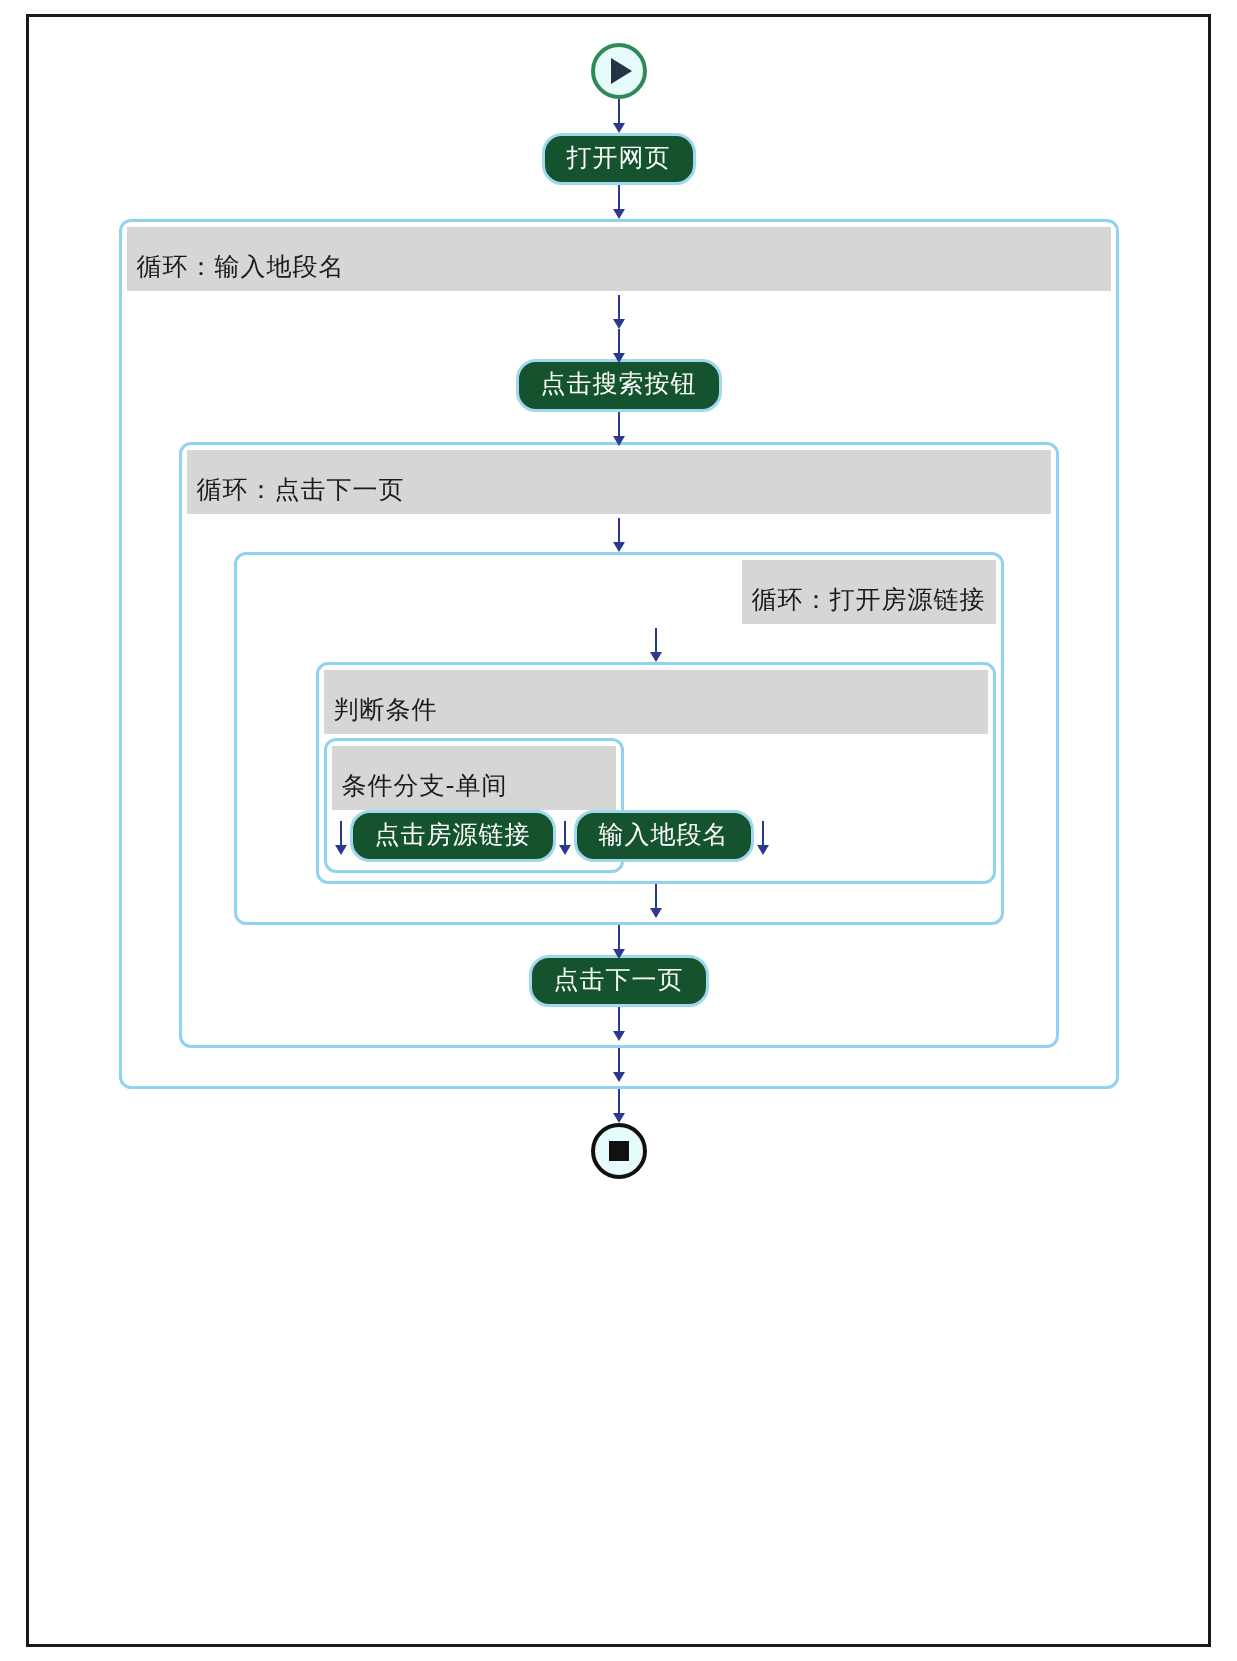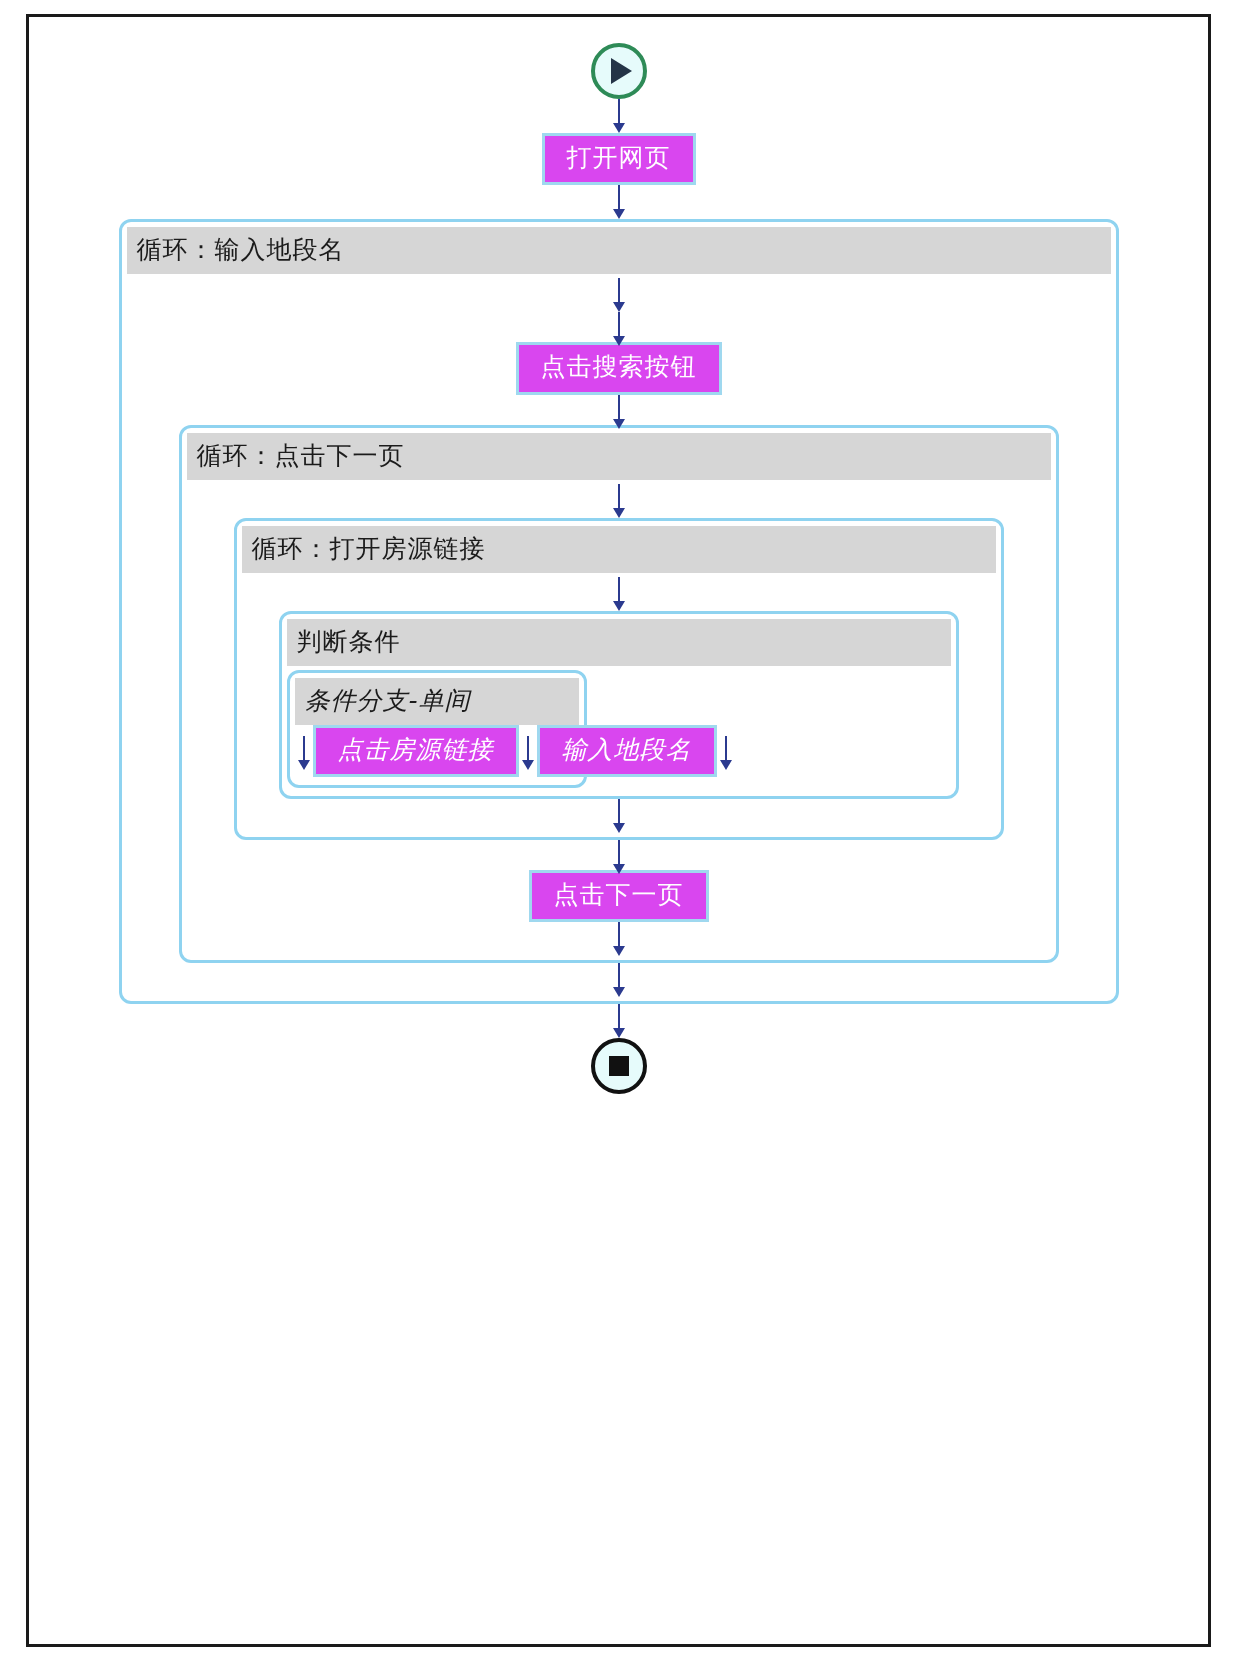--- a/index.html
+++ b/index.html
@@ -90,24 +90,24 @@
     top: 24px;
     width: 0; height: 0;
     border-left: 6px solid transparent;
     border-right: 6px solid transparent;
     border-top: 10px solid #2b3a8f;
   }
   .arrow.short { height: 30px; }
 
   
   .node {
-    background: #d946ef;
+    background: #14532d;
     color: #ffffff;
     border: 3px solid #9fd8ef;
-    border-radius: 0;
+    border-radius: 20px;
     padding: 9px 22px 11px 22px;
     font-size: 25px;
     line-height: 1.05;
     letter-spacing: 1px;
     white-space: nowrap;
     text-align: center;
     box-sizing: border-box;
     flex: 0 0 auto;
   }
 
@@ -121,43 +121,43 @@
     display: flex;
     flex-direction: column;
     align-items: stretch;
     flex: 0 0 auto;
   }
   .block-header {
     background: #d6d6d6;
     color: #1b1b1b;
     font-size: 25px;
     line-height: 1;
-    padding: 10px 10px 12px 10px;
+    padding: 27px 10px 12px 10px;
     letter-spacing: 1px;
     white-space: nowrap;
     box-sizing: border-box;
   }
   .block-body {
     display: flex;
     flex-direction: column;
     align-items: center;
     padding-top: 4px;
   }
   .block-body.row {
     flex-direction: row;
     align-items: flex-end;
     justify-content: flex-start;
   }
 
   
   .loop-outer   { width: 1000px; }
   .loop-mid     { width: 880px; }
-  .loop-inner   { width: 770px; }
+  .loop-inner   { width: 770px; align-items: flex-end; }
   .cond-block   { width: 680px; }
-  .branch-one   { width: 300px; font-style: italic; }
+  .branch-one   { width: 300px; }
   .branch-two   { width: 300px; margin-left: 22px; }
 
   .branch-col {
     display: flex;
     flex-direction: row;
     align-items: center;
     width: 100%;
   }
 </style>
 </head>

